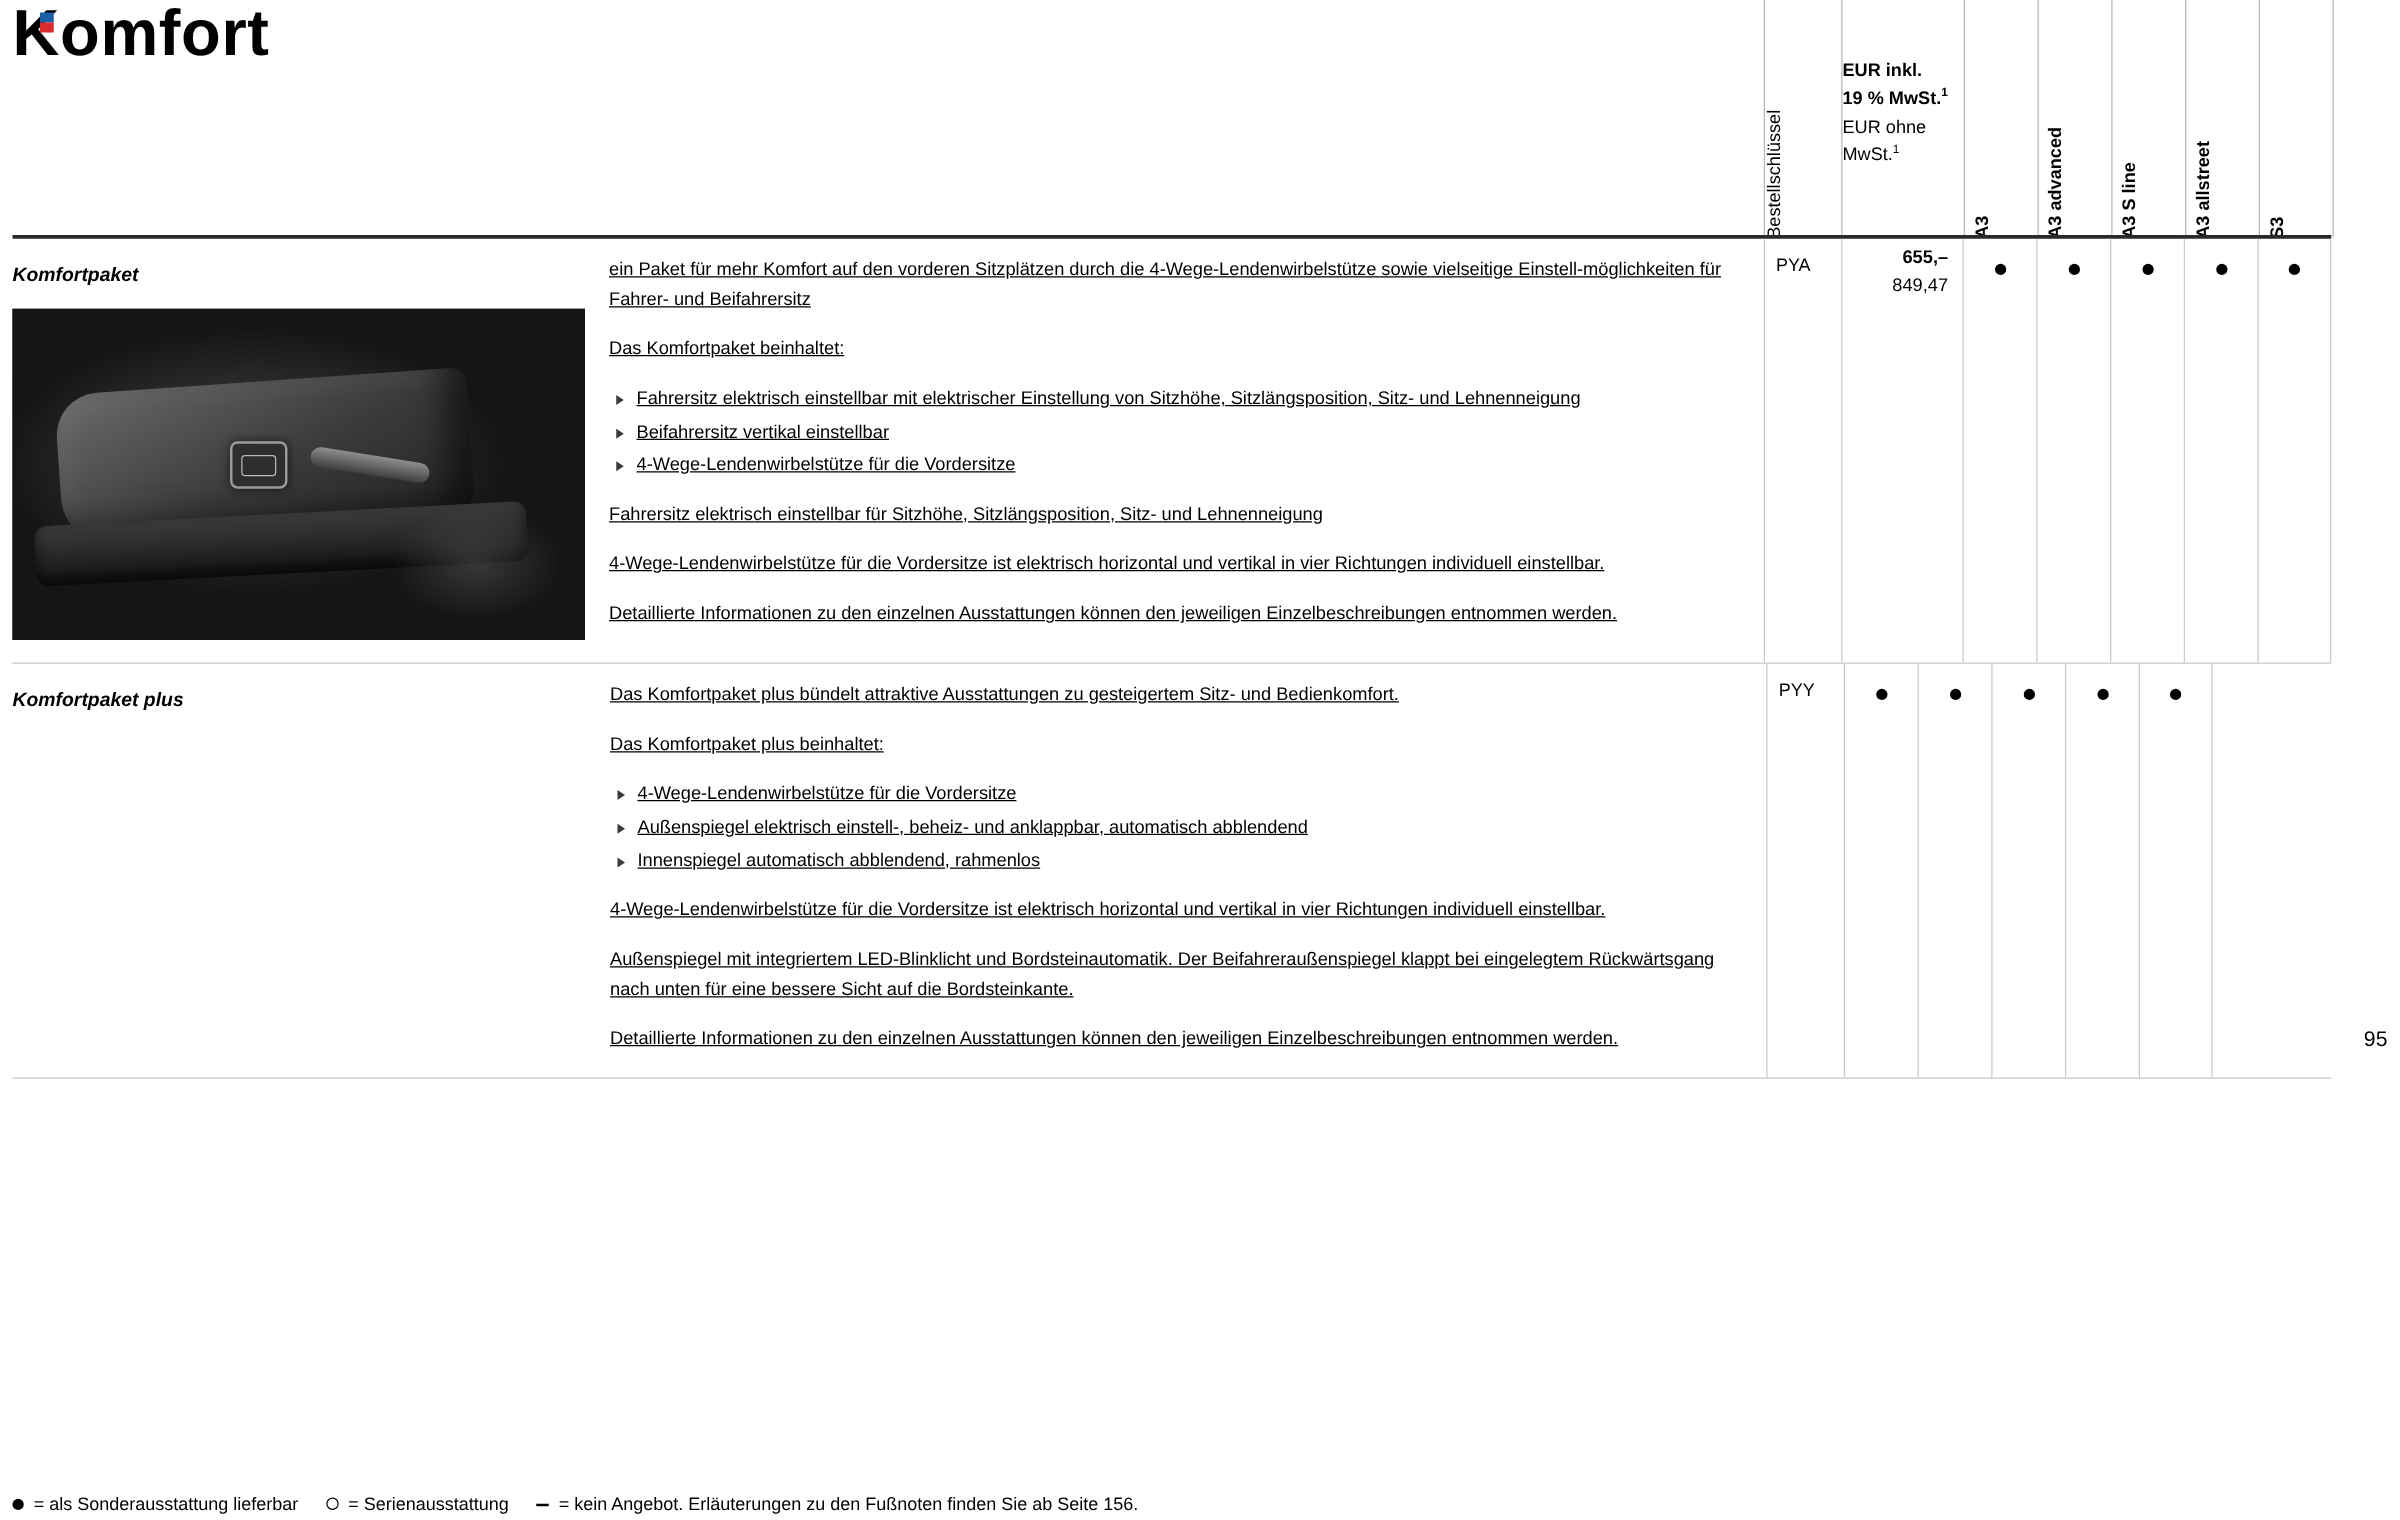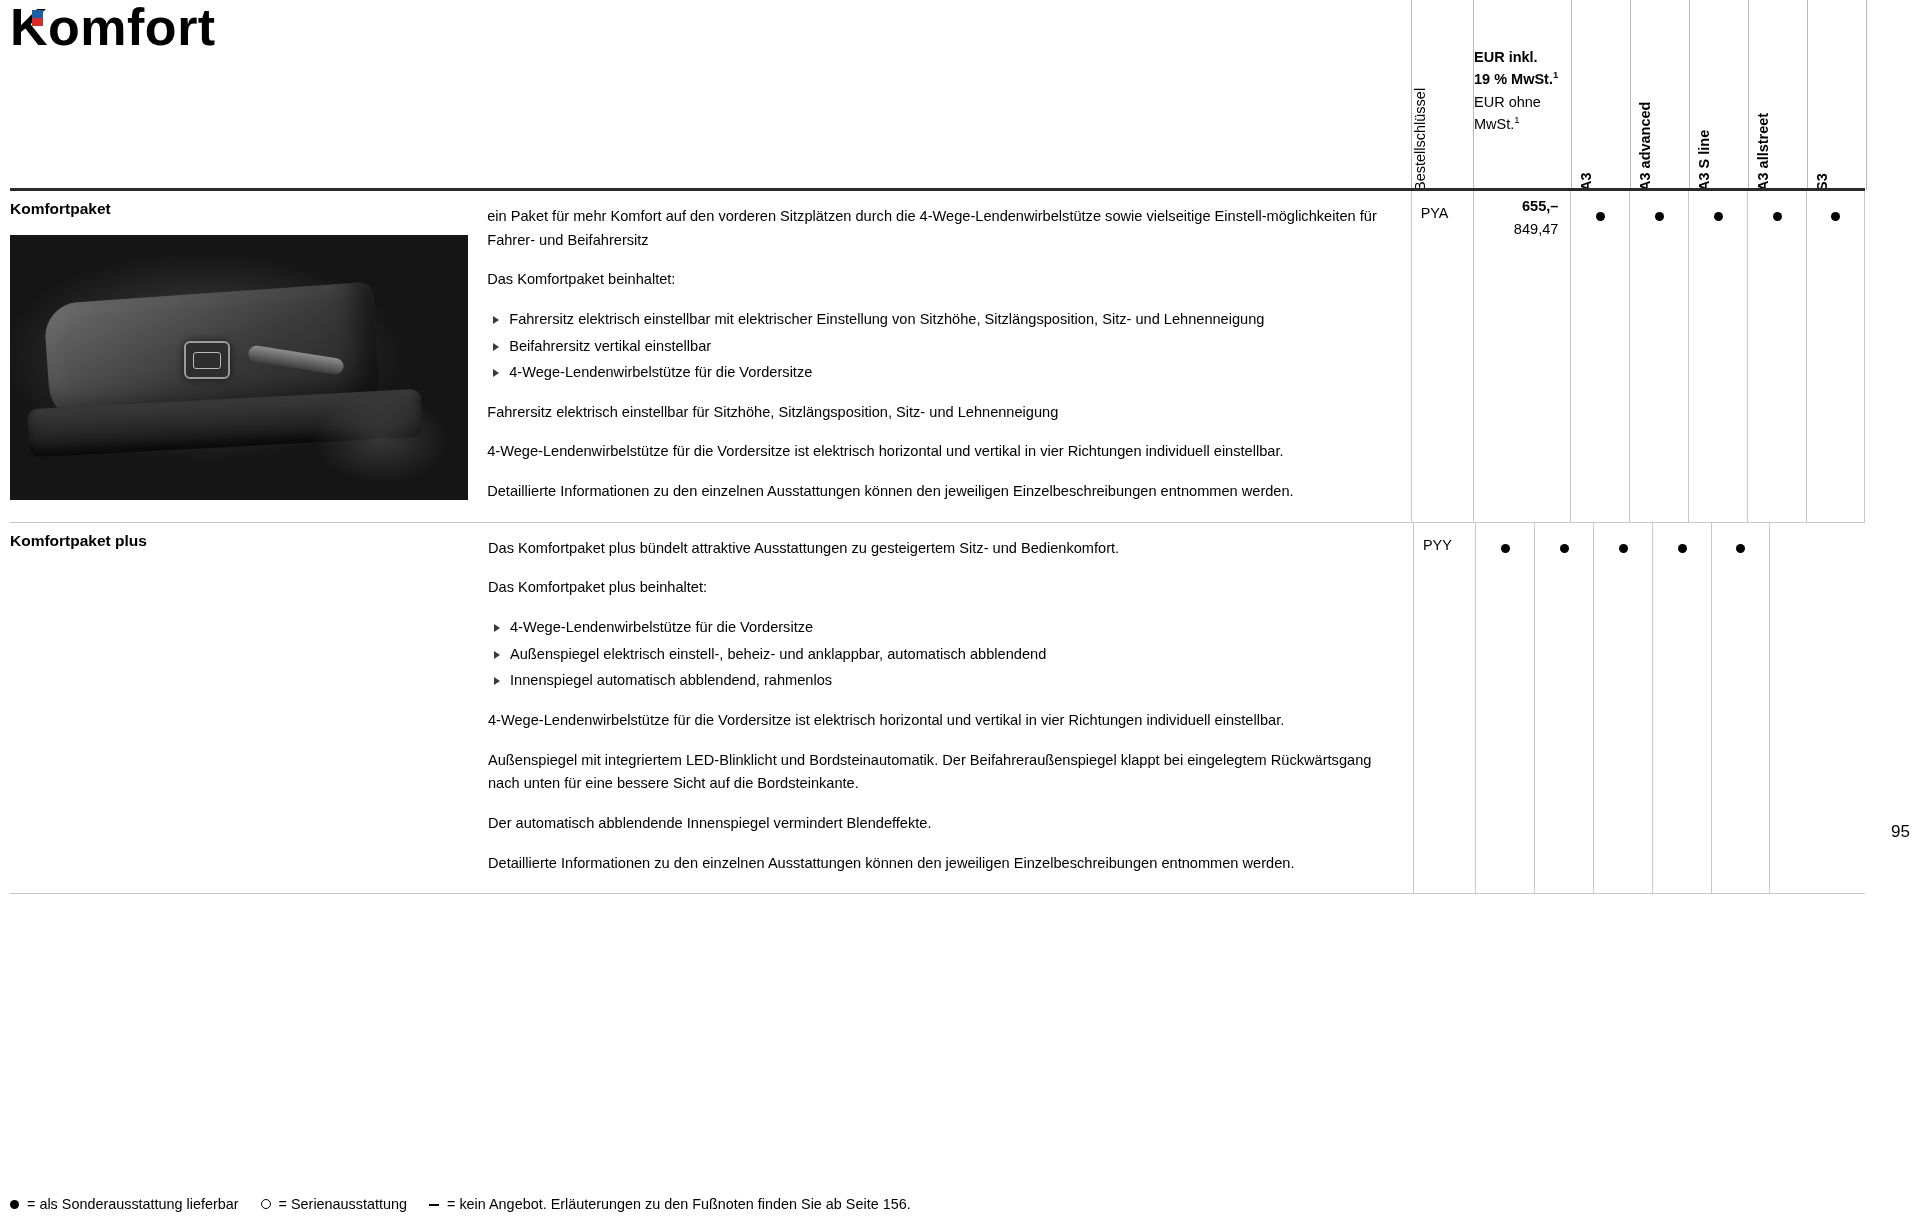--- a/index.html
+++ b/index.html
@@ -104,22 +104,23 @@
   }
   .row {
     position: relative;
     display: flex;
     border-bottom: 1px solid #c9c9c9;
   }
   .row:last-child { border-bottom: 1px solid #c9c9c9; }
 
   .c-name {
     width: 478px;
-    padding: 8px 10px 18px 0;
+    padding: 20px 10px 18px 0;
     box-sizing: border-box;
+    font-style: italic;
   }
   .c-name .nm {
     font-size: 15.5px;
     font-weight: bold;
     line-height: 1.3;
   }
   .photo {
     margin-top: 16px;
     width: 458px;
     height: 265px;
@@ -188,20 +189,21 @@
     height: 34%;
     background: radial-gradient(ellipse at center, rgba(120,120,120,0.35), rgba(0,0,0,0) 70%);
   }
 
   .c-desc {
     width: 925px;
     padding: 14px 22px 18px 0;
     box-sizing: border-box;
     font-size: 14.6px;
     line-height: 1.62;
+    text-decoration: underline;
   }
   .c-desc p { margin: 0 0 16px 0; }
   .c-desc p:last-child { margin-bottom: 0; }
   .c-desc ul {
     list-style: none;
     margin: 0 0 16px 0;
     padding: 0;
   }
   .c-desc li {
     position: relative;
@@ -373,21 +375,20 @@
       <div class="c-desc">
         <p>Das Komfortpaket plus bündelt attraktive Ausstattungen zu gesteigertem Sitz- und Bedienkomfort.</p>
         <p>Das Komfortpaket plus beinhaltet:</p>
         <ul>
           <li>4-Wege-Lendenwirbelstütze für die Vordersitze</li>
           <li>Außenspiegel elektrisch einstell-, beheiz- und anklappbar, automatisch abblendend</li>
           <li>Innenspiegel automatisch abblendend, rahmenlos</li>
         </ul>
         <p>4-Wege-Lendenwirbelstütze für die Vordersitze ist elektrisch horizontal und vertikal in vier Richtungen individuell einstellbar.</p>
         <p>Außenspiegel mit integriertem LED-Blinklicht und Bordsteinautomatik. Der Beifahreraußenspiegel klappt bei eingelegtem Rückwärtsgang nach unten für eine bessere Sicht auf die Bordsteinkante.</p>
-        <p>Der automatisch abblendende Innenspiegel vermindert Blendeffekte.</p>
         <p>Detaillierte Informationen zu den einzelnen Ausstattungen können den jeweiligen Einzelbeschreibungen entnommen werden.</p>
       </div>
 
       <div class="c-key">PYY</div>
 
 
       <div class="c-dot"><span class="dot"></span></div>
       <div class="c-dot"><span class="dot"></span></div>
       <div class="c-dot"><span class="dot"></span></div>
       <div class="c-dot"><span class="dot"></span></div>

